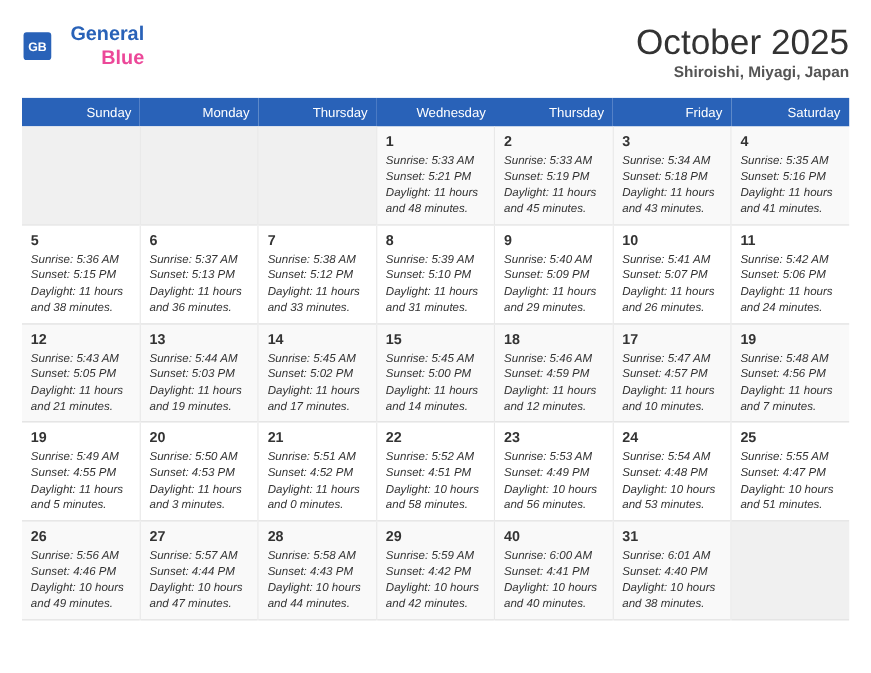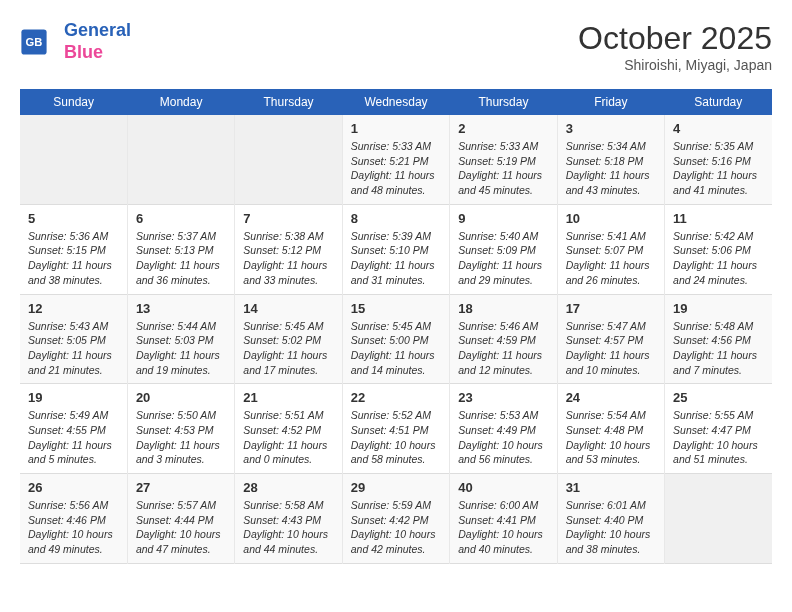--- a/index.html
+++ b/index.html
@@ -19,53 +19,55 @@
     .logo {
       display: flex;
       align-items: center;
       gap: 16px;
     }
     .logo-text {
       font-size: 18px;
       font-weight: bold;
       color: #333;
       line-height: 1.2;
+      text-align: right;
     }
     .logo-text span {
       color: #2962b8;
     }
     .logo-icon {
       width: 28px;
       height: 28px;
     }
     .title-area {
       text-align: right;
       margin-left: 12px;
     }
     .month-title {
       font-size: 32px;
       font-weight: 300;
       color: #333;
     }
     .location {
       font-size: 14px;
       color: #555;
+      font-weight: bold;
     }
     table {
       width: 100%;
       border-collapse: collapse;
       font-size: 11px;
     }
     thead tr {
       background-color: #2962b8;
       color: white;
     }
     thead th {
       padding: 6px 8px;
-      text-align: center;
+      text-align: right;
       font-weight: normal;
       font-size: 12px;
     }
     tbody tr {
       border-bottom: 1px solid #ddd;
     }
     tbody tr:nth-child(odd) {
       background-color: #f9f9f9;
     }
     tbody tr:nth-child(even) {

